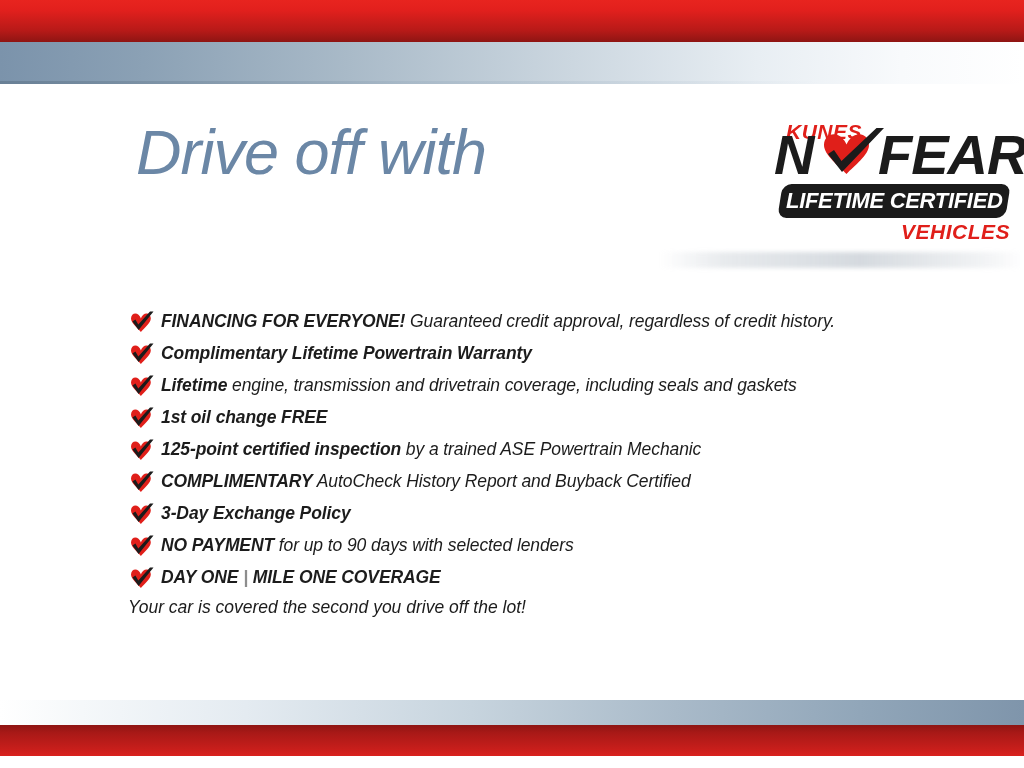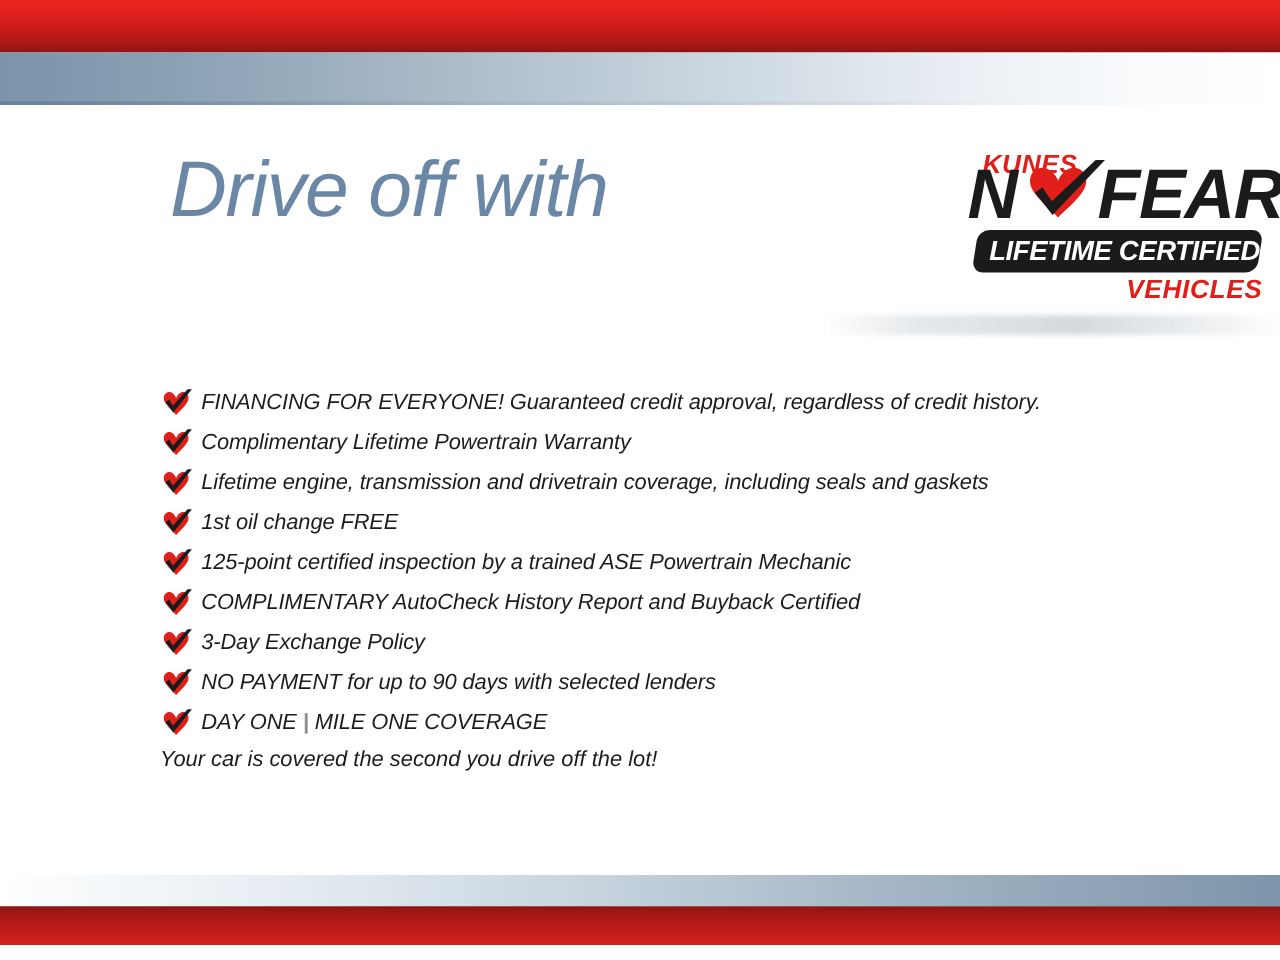--- a/index.html
+++ b/index.html
@@ -148,21 +148,21 @@
     background: #1b1b1b;
     border-radius: 9px;
     transform: skewX(-9deg);
   }
   .logo-banner-text {
     position: absolute;
     left: 14px; top: 78px;
     width: 222px;
     height: 30px;
     line-height: 30px;
-    text-align: right;
+    text-align: left;
     font-size: 22px;
     font-weight: 800;
     font-style: italic;
     letter-spacing: -.3px;
     color: #ffffff;
   }
   .logo-vehicles {
     position: absolute;
     right: 6px; top: 112px;
     font-size: 21px;
@@ -196,21 +196,21 @@
   .bullet-text {
     flex: 1 1 auto;
     font-size: 17.5px;
     font-style: italic;
     color: #1c1c1c;
     line-height: 31px;
     letter-spacing: -.1px;
     white-space: nowrap;
   }
   .bullet-text b {
-    font-weight: 400;
+    font-weight: 700;
   }
   .bullet-sub {
     font-size: 17.5px;
     font-style: italic;
     color: #1c1c1c;
     line-height: 26px;
     white-space: nowrap;
   }
   .bullet-sep {
     color: #8d8d8d;

